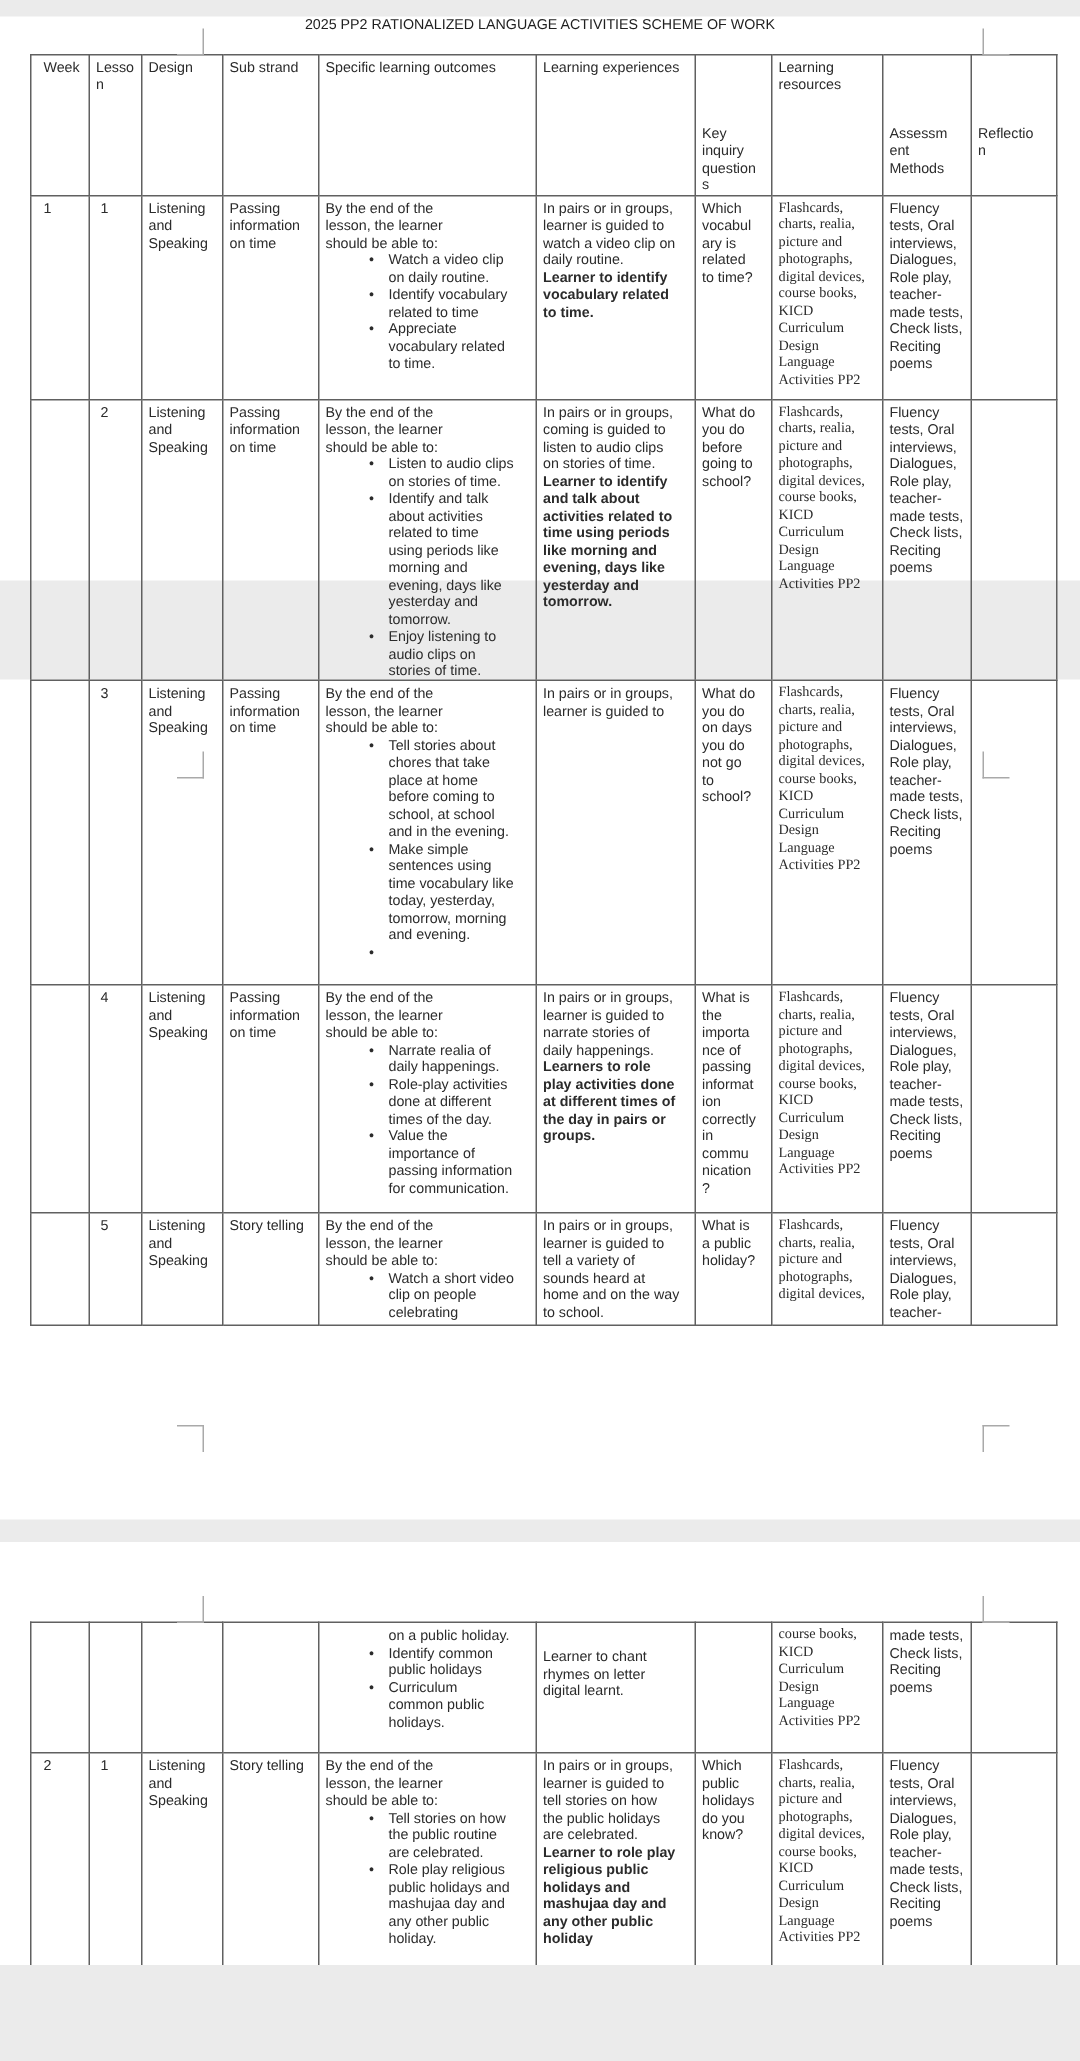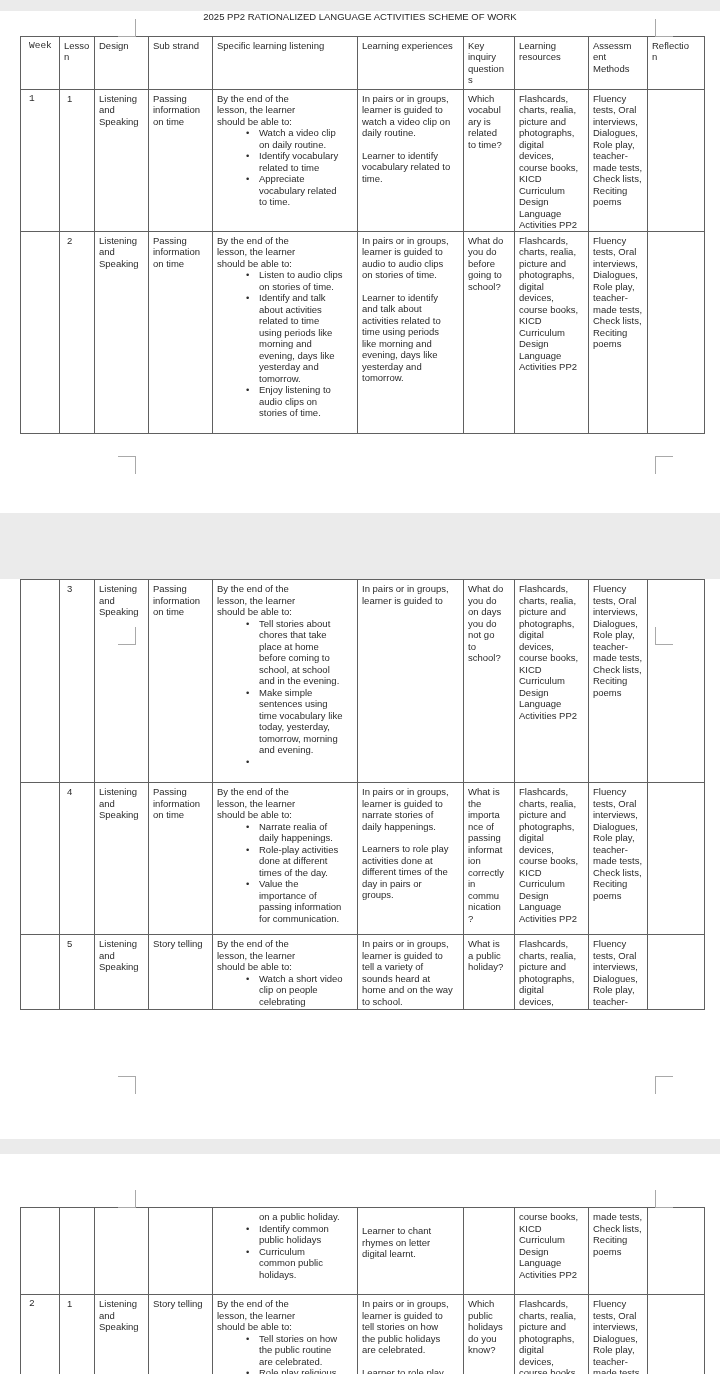--- a/index.html
+++ b/index.html
@@ -4,21 +4,21 @@
 <style>
   html,body{margin:0;padding:0;}
   body{
     width:720px;height:1374px;overflow:hidden;
     background:#ebebeb;
     font-family:"Liberation Sans","DejaVu Sans",sans-serif;
     font-size:9.5px;line-height:11.5px;color:#2b2b2b;
     -webkit-font-smoothing:antialiased;
   }
   .page{position:relative;width:720px;background:#ffffff;}
-  #p1{height:502px;}
+  #p1{height:376px;}
   #p2{height:560px;margin-top:15px;}
   #p3{height:282px;margin-top:15px;overflow:hidden;}
   .doc-title{
     margin:11px 0 0 0;text-align:center;font-size:9.5px;color:#1f1f1f;
   }
   
   .mk{position:absolute;width:17px;height:17px;border:0 solid #a9a9a9;}
   .mk.tl{border-right-width:1px;border-bottom-width:1px;}
   .mk.tr{border-left-width:1px;border-bottom-width:1px;}
   .mk.bl{border-right-width:1px;border-top-width:1px;}
@@ -28,33 +28,33 @@
     width:684px;margin-left:20px;
   }
   #p1 table.sw{margin-top:13px;}
   #p2 table.sw{margin-top:66px;}
   #p3 table.sw{margin-top:53px;}
   .sw th,.sw td{
     border:1px solid #606060;vertical-align:top;
     padding:3px 3px 0 4px;font-weight:normal;text-align:left;
     overflow-wrap:break-word;word-wrap:break-word;
   }
-  .c-week{padding-left:8px !important;font-family:Liberation Mono, monospace;}
+  .c-week{padding-left:8px !important;}
   .c-les{padding-left:7px !important;}
   .c-out{padding-right:14px !important;}
   .c-exp{padding-right:10px !important;}
   .c-kiq{padding-right:10px !important;}
-  .c-res{padding-right:8px !important;}
+  .c-res{padding-right:8px !important;font-family:Liberation Serif, serif;}
   .intro{max-width:101px;}
   .bli{margin-left:26px;padding-left:16px;position:relative;}
   .bli::before{content:"\2022";position:absolute;left:3px;top:0;}
-  .para + .para{margin-top:11px;}
+  .para + .para{font-weight:bold;}
   .cont-line{margin-left:42px;}
   .cont-exp{margin-top:14px;}
-  .hn{display:inline-block;max-width:40px;}
+  .hn{display:inline-block;max-width:40px;margin-top:44px;}
   .clip5{height:70px;overflow:hidden;}
 </style>
 </head>
 <body>
 
 <div class="page" id="p1">
   <span class="mk tl" style="left:118px;top:8px;"></span>
   <span class="mk tr" style="left:655px;top:8px;"></span>
   <div class="doc-title">2025 PP2 RATIONALIZED LANGUAGE ACTIVITIES SCHEME OF WORK</div>
 
@@ -70,21 +70,21 @@
         <col style="width:74px">
       <col style="width:59px">
         <col style="width:57px">
     </colgroup>
     <tbody>
         <tr style="height:53px">
       <th class="c-week">Week</th>
       <th>Lesson</th>
       <th>Design</th>
       <th>Sub strand</th>
-      <th>Specific learning listening</th>
+      <th>Specific learning outcomes</th>
       <th>Learning experiences</th>
       <th><span class="hn">Key inquiry questions</span></th>
       <th>Learning resources</th>
       <th><span class="hn">Assessment Methods</span></th>
       <th><span class="hn">Reflection</span></th>
     </tr>
     <tr style="height:136px">
       <td class="c-week">1</td>
       <td class="c-les">1</td>
       <td>Listening and Speaking</td>
@@ -109,21 +109,21 @@
       <td class="c-les">2</td>
       <td>Listening and Speaking</td>
       <td>Passing information on time</td>
       <td class="c-out">
         <div class="intro">By the end of the lesson, the learner should be able to:</div>
         <div class="bli"><span>Listen to audio clips on stories of time.</span></div>
         <div class="bli"><span>Identify and talk about activities related to time using periods like morning and evening, days like yesterday and tomorrow.</span></div>
         <div class="bli"><span>Enjoy listening to audio clips on stories of time.</span></div>
       </td>
       <td class="c-exp">
-        <div class="para">In pairs or in groups, learner is guided to audio to audio clips on stories of time.</div>
+        <div class="para">In pairs or in groups, coming is guided to listen to audio clips on stories of time.</div>
         <div class="para">Learner to identify and talk about activities related to time using periods like morning and evening, days like yesterday and tomorrow.</div>
       </td>
       <td class="c-kiq">What do you do before going to school?</td>
       <td class="c-res">Flashcards, charts, realia, picture and photographs, digital devices, course books, KICD Curriculum Design Language Activities PP2</td>
       <td>Fluency tests, Oral interviews, Dialogues, Role play, teacher-made tests, Check lists, Reciting poems</td>
       <td></td>
     </tr>
   </tbody>
     </table>
 

